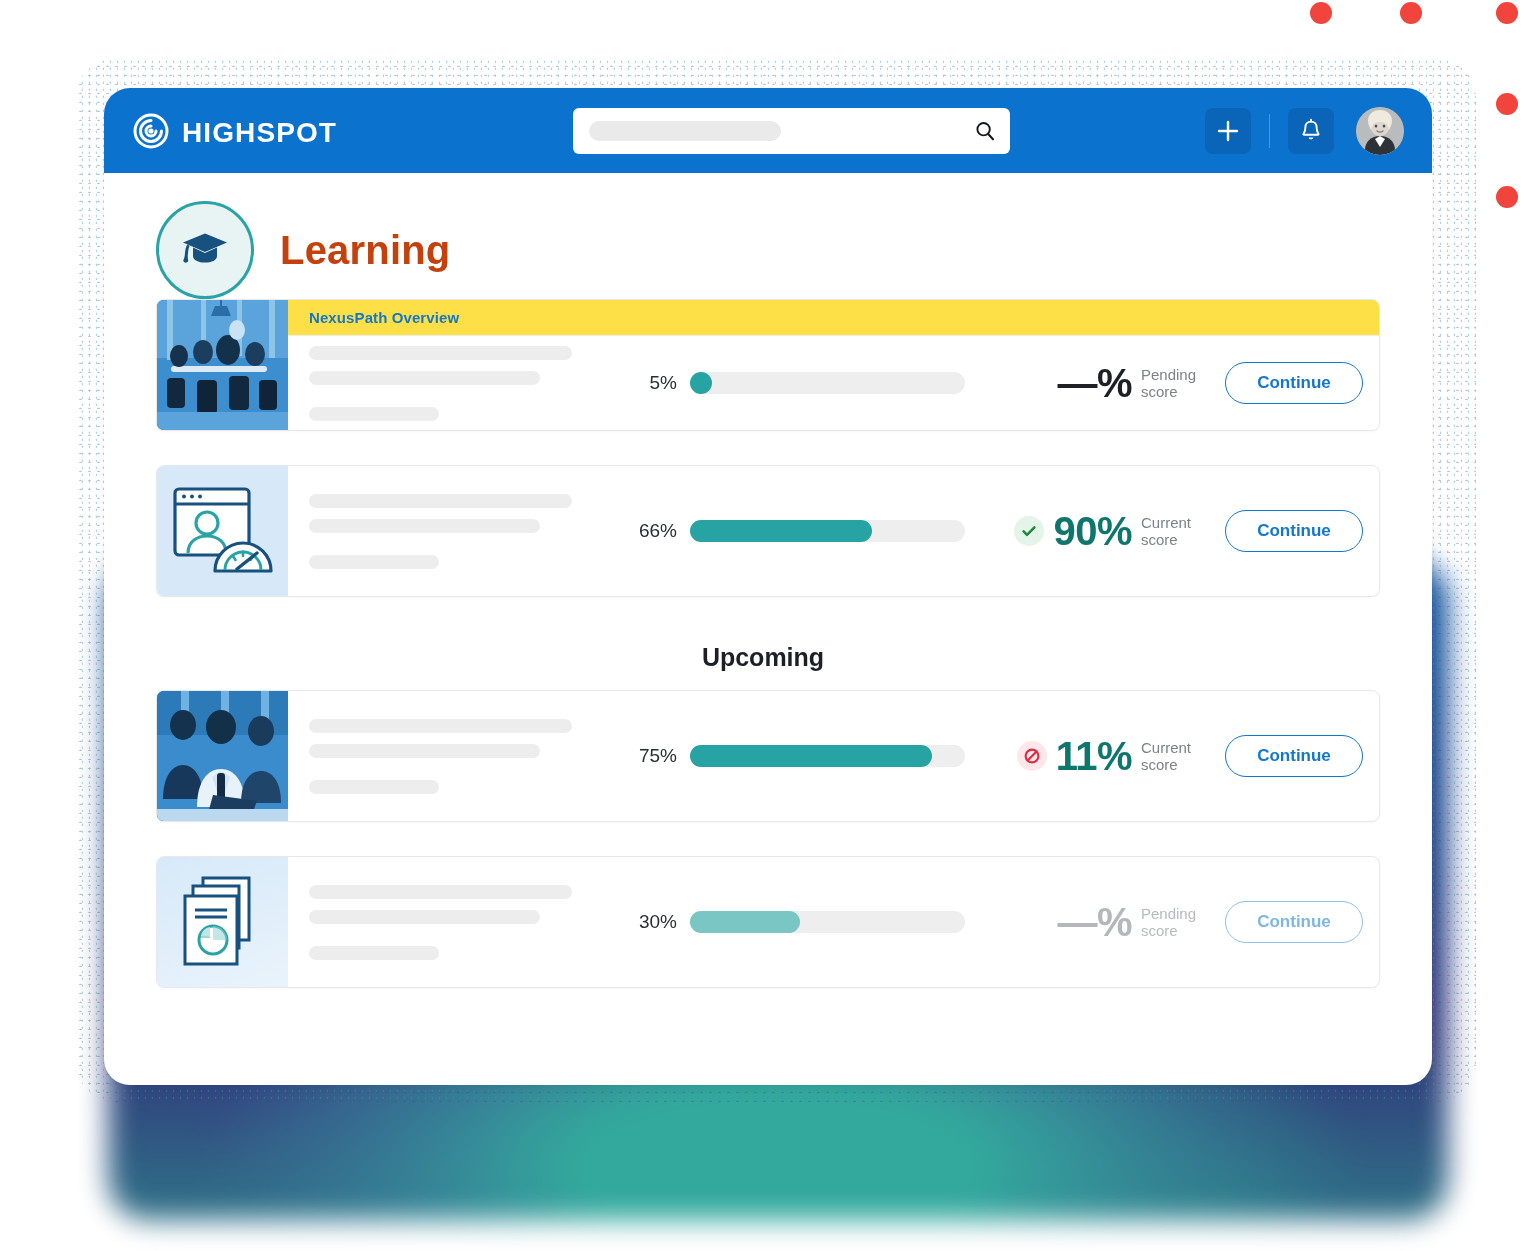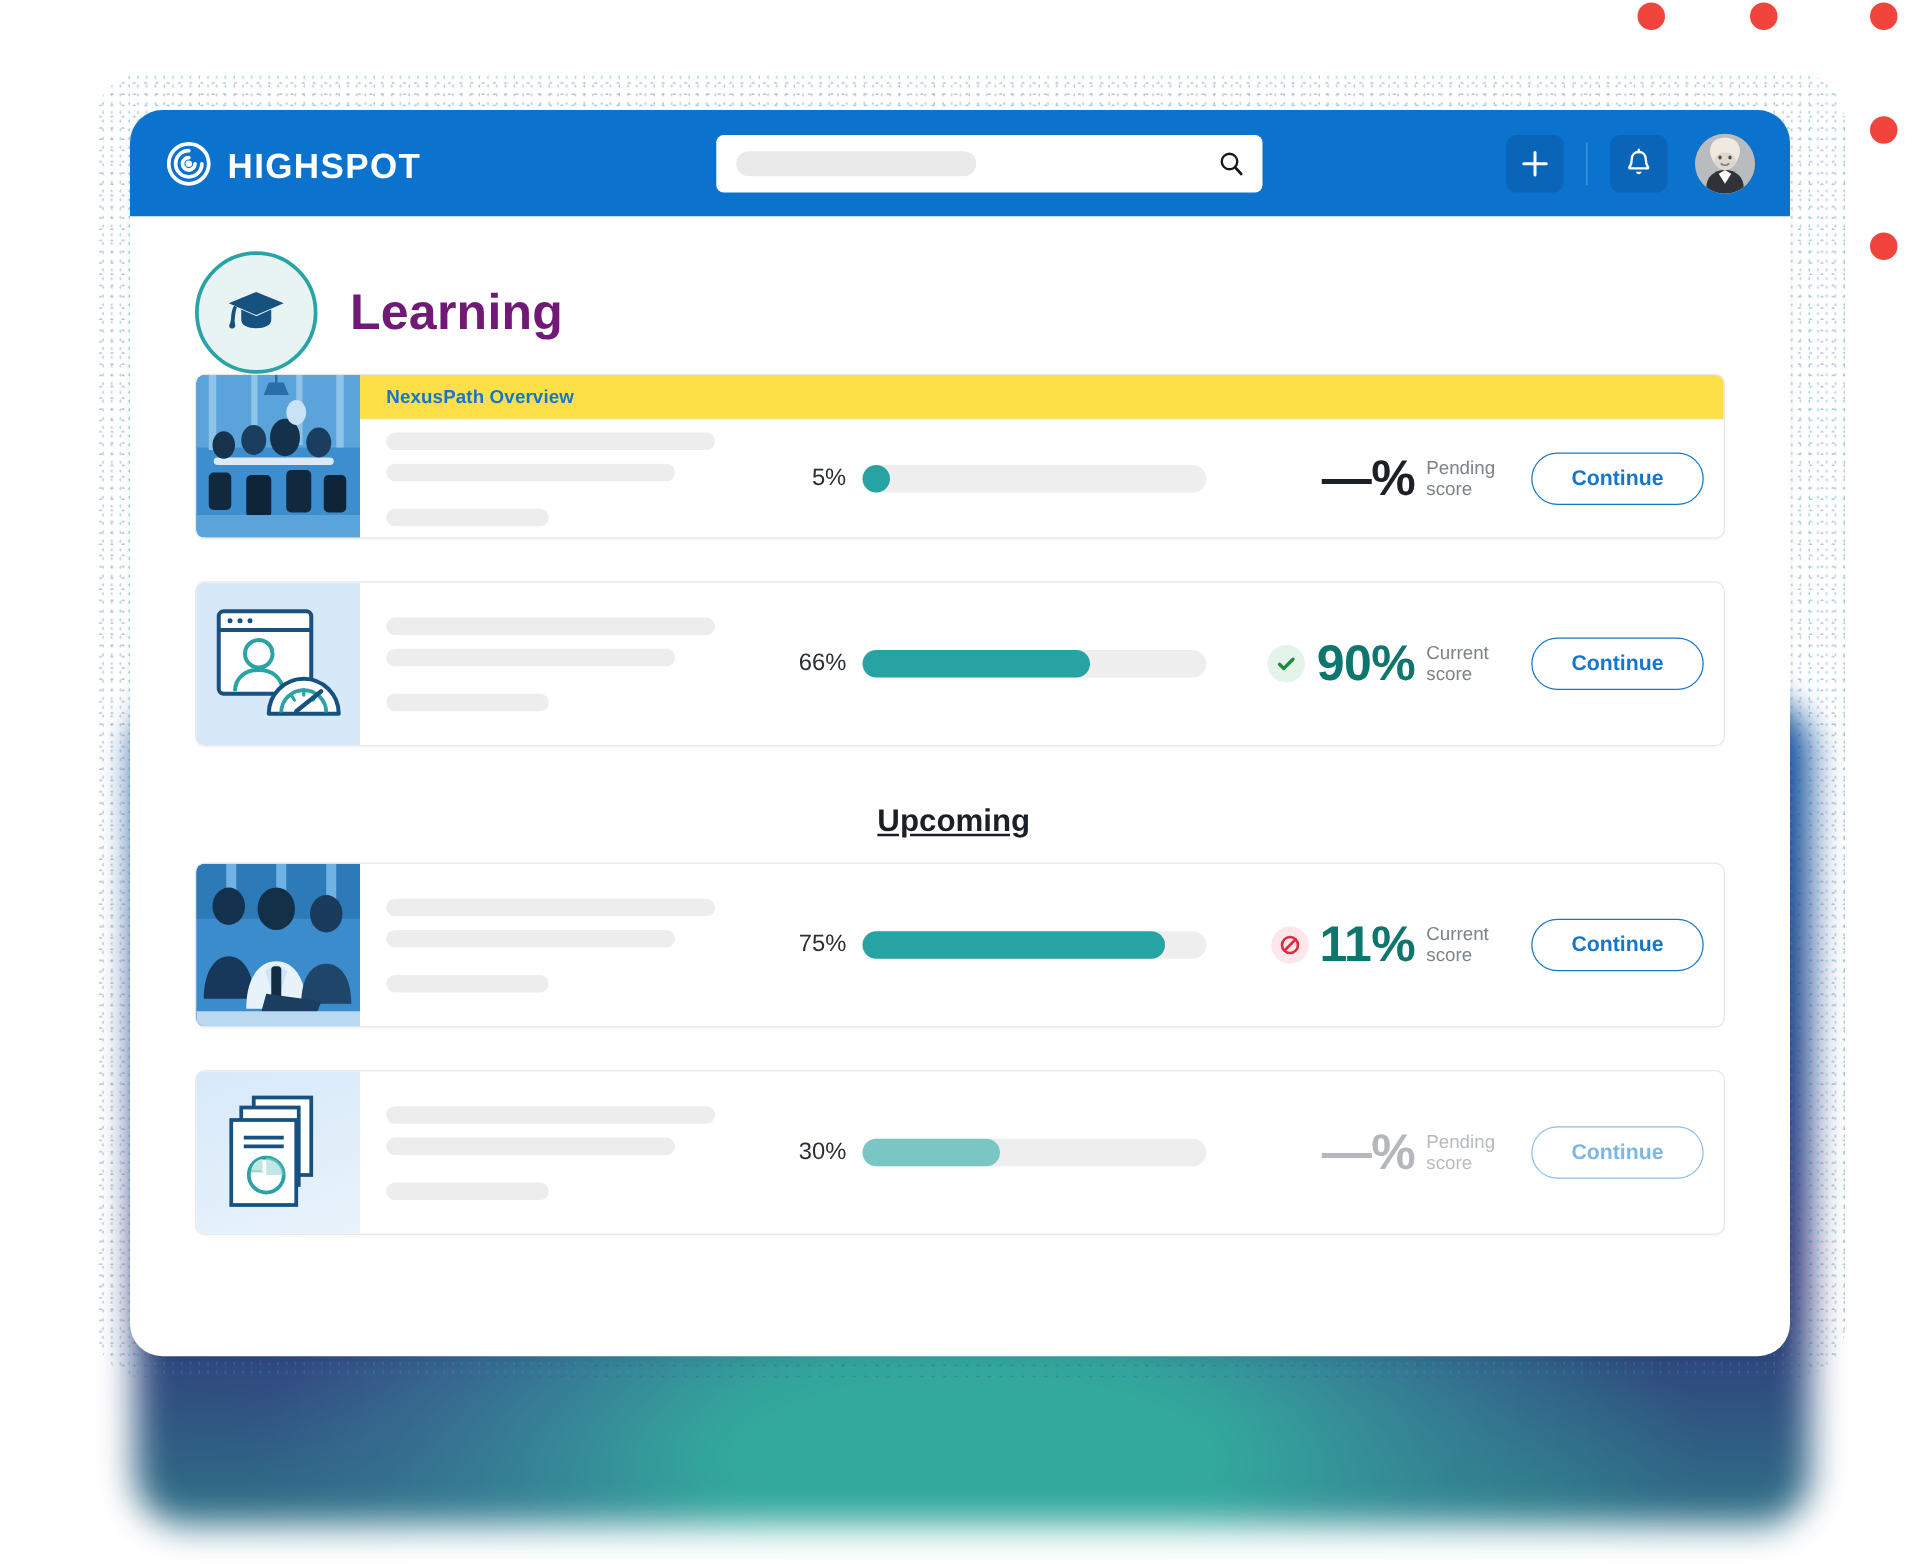--- a/index.html
+++ b/index.html
@@ -82,27 +82,27 @@
 
   
   .page{padding:0 0 20px 0;}
 
   .page-title-row{display:flex;align-items:center;gap:26px;margin:28px 0 0 52px;}
   .title-badge{
     width:98px;height:98px;border-radius:50%;
     background:#e8f4f3;border:3px solid #2aa3a6;
     display:flex;align-items:center;justify-content:center;box-sizing:border-box;
   }
-  .page-title{font-size:40px;font-weight:700;color:#701a75;letter-spacing:.2px;}
+  .page-title{font-size:40px;font-weight:700;color:#c2410c;letter-spacing:.2px;}
 
   .section-title{
     text-align:center;font-size:25px;font-weight:700;color:#1b2026;
     margin:34px 0 18px 0;
   }
-  .section-title.upcoming{margin-top:46px;padding-right:10px;text-decoration:underline;}
+  .section-title.upcoming{margin-top:46px;padding-right:10px;}
 
   
   .rows{padding:0 52px;}
   .course-row{
     display:flex;align-items:stretch;height:130px;
     border:1px solid #e6e8ea;border-radius:8px;overflow:hidden;
     background:#fff;margin-bottom:34px;
     box-shadow:0 1px 2px rgba(0,0,0,.03);
   }
   .thumb{width:131px;flex:0 0 131px;position:relative;overflow:hidden;}

